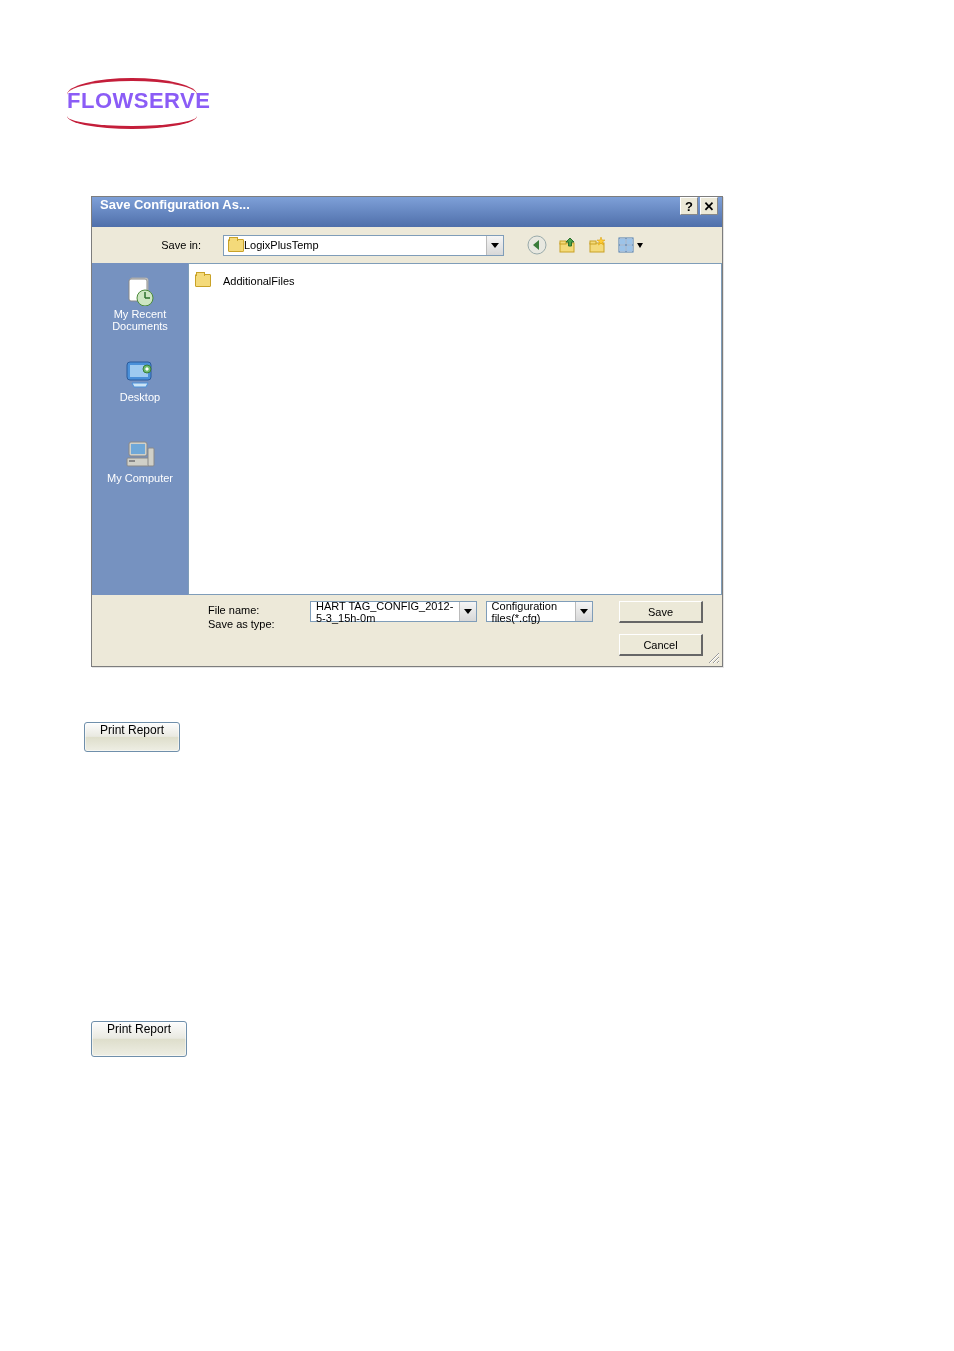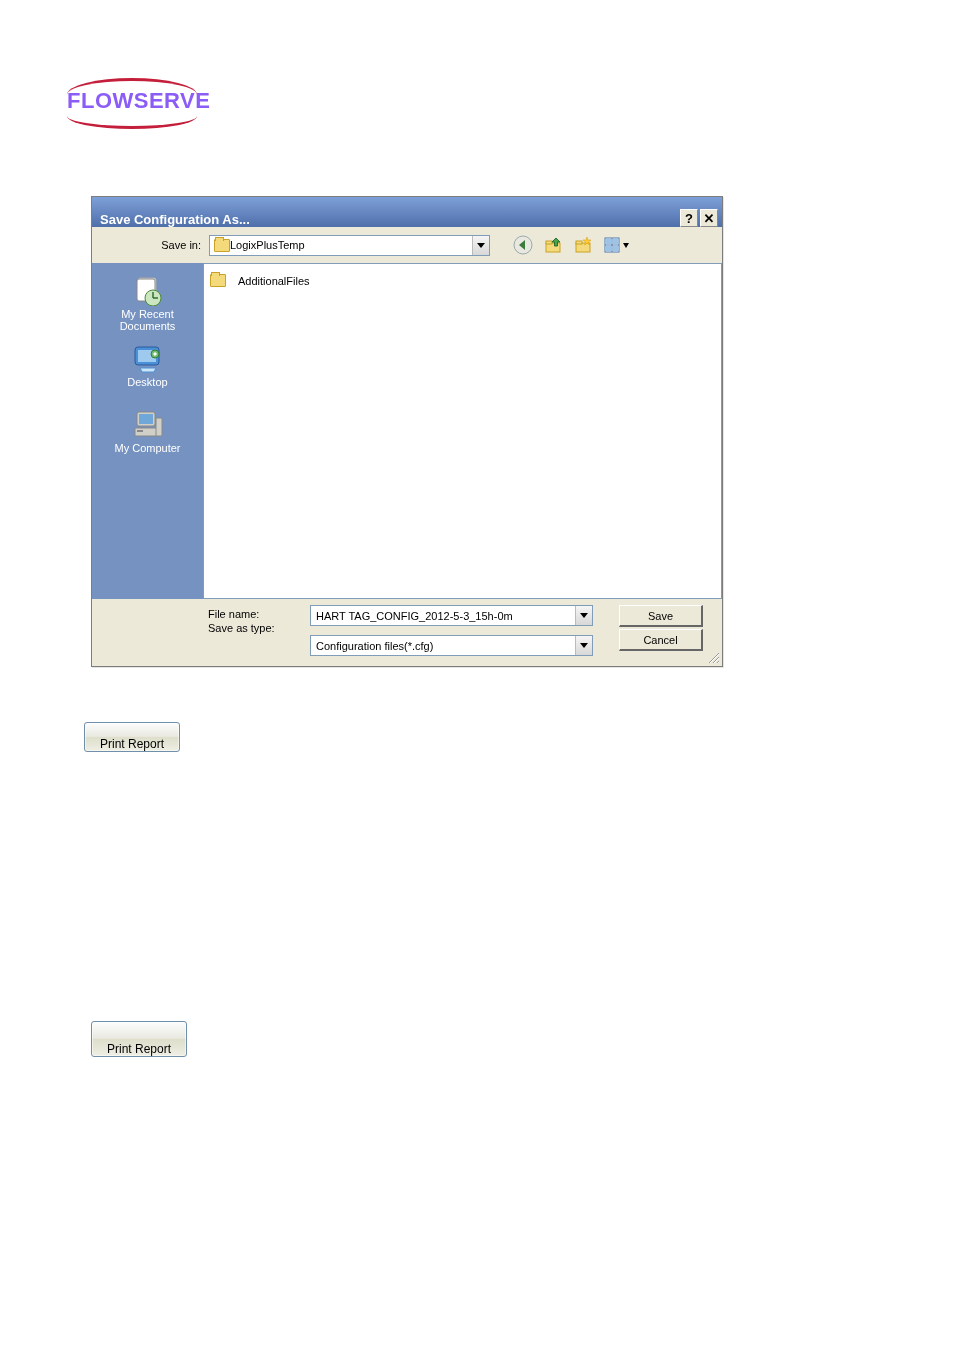--- a/index.html
+++ b/index.html
@@ -62,21 +62,21 @@
       border: 1px solid #7d7d7d;
       display: flex;
       flex-direction: column;
       box-shadow: 1px 1px 0 rgba(0,0,0,0.1);
     }
 
     .titlebar {
       height: 30px;
       background: linear-gradient(to bottom, #7ea0d8 0%, #4f6faa 100%);
       display: flex;
-      align-items: flex-end;
+      align-items: flex-start;
       justify-content: space-between;
       padding: 0 4px 0 8px;
       color: #fff;
       font-weight: bold;
       font-size: 13px;
       gap: 21px;
     }
     .titlebar .title-text { }
     .titlebar .title-buttons {
       display: flex;
@@ -103,21 +103,21 @@
       height: 36px;
       background: #ede9d9;
       display: flex;
       align-items: center;
       padding-left: 34px;
       gap: 6px;
     }
     .savein-label {
       width: 75px;
       text-align: right;
-      margin-right: 2px;
+      margin-right: 16px;
     }
     .savein-combo {
       width: 281px;
       height: 21px;
       background: #fff;
       border: 1px solid #7f9db9;
       display: flex;
       align-items: center;
       padding-left: 4px;
     }
@@ -162,27 +162,27 @@
       display:flex;align-items:center;justify-content:center;
       cursor:pointer;
     }
 
     .body-area {
       flex: 1;
       display: flex;
       background: #ede9d9;
     }
     .places-bar {
-      width: 111px;
+      width: 96px;
       background: #7692c0;
       padding: 7px 4px;
       display: flex;
       flex-direction: column;
       align-items: center;
-      gap: 0;
+      gap: 15px;
     }
     .place-item {
       width: 100%;
       text-align: center;
       color: #fff;
       font-size: 11px;
       padding: 4px 0 6px 0;
       cursor: pointer;
     }
     .place-item.spaced { margin-top: 10px; }
@@ -219,39 +219,39 @@
     .bottom-labels {
       width: 218px;
       padding-left: 116px;
       padding-top: 3px;
       display: flex;
       flex-direction: column;
       gap: 2px;
     }
     .bottom-fields {
       display: flex;
-      flex-direction: column;
+      flex-direction: row;
       gap: 9px;
       width: 283px;
       margin-right: 26px;
       padding-top: 0;
     }
     .b-combo {
       height: 21px;
       border: 1px solid #7f9db9;
       background: #fff;
       display: flex;
       align-items: center;
       padding-left: 5px;
     }
     .b-combo .text { flex:1; }
     .bottom-buttons {
       display: flex;
       flex-direction: column;
-      gap: 2px;
+      gap: 11px;
     }
     .win-btn {
       width: 84px;
       height: 22px;
       background: #ece9d8;
       border: 1px solid #888;
       border-right: 2px solid #666;
       border-bottom: 2px solid #666;
       border-top-color: #fff;
       border-left-color: #fff;
@@ -269,21 +269,21 @@
 
     
     .print-btn {
       position: absolute;
       width: 96px;
       height: 30px;
       border: 1px solid #6f8fab;
       border-radius: 3px;
       background: linear-gradient(to bottom, #fdfdfd 0%, #e9e9e1 48%, #dedecb 50%, #eeeee4 100%);
       cursor: pointer;
-      display:flex;align-items:flex-end;justify-content:center;
+      display:flex;align-items:flex-start;justify-content:center;
       font-size: 12px;
       color: #000;
       box-shadow: 0 0 0 1px rgba(255,255,255,0.5) inset;
     }
     .print-btn.a { top: 722px; left: 84px; }
     .print-btn.b { top: 1021px; left: 91px; height: 36px; }
 
   </style>
 </head>
 <body>

